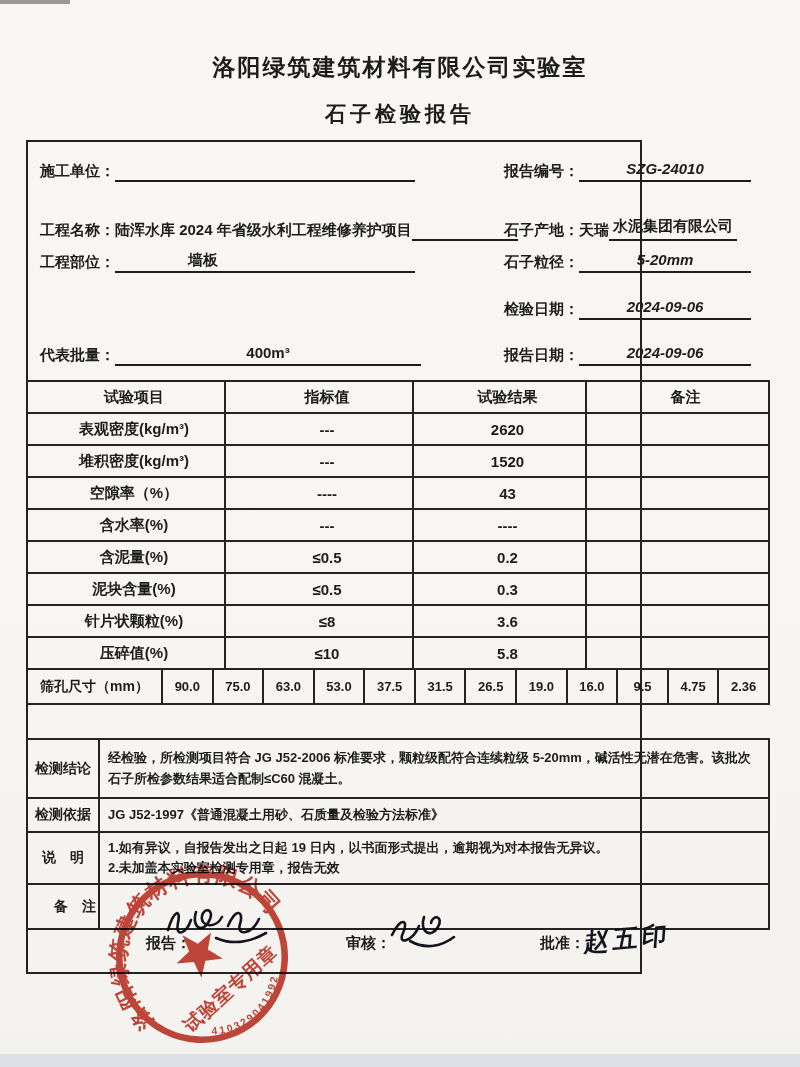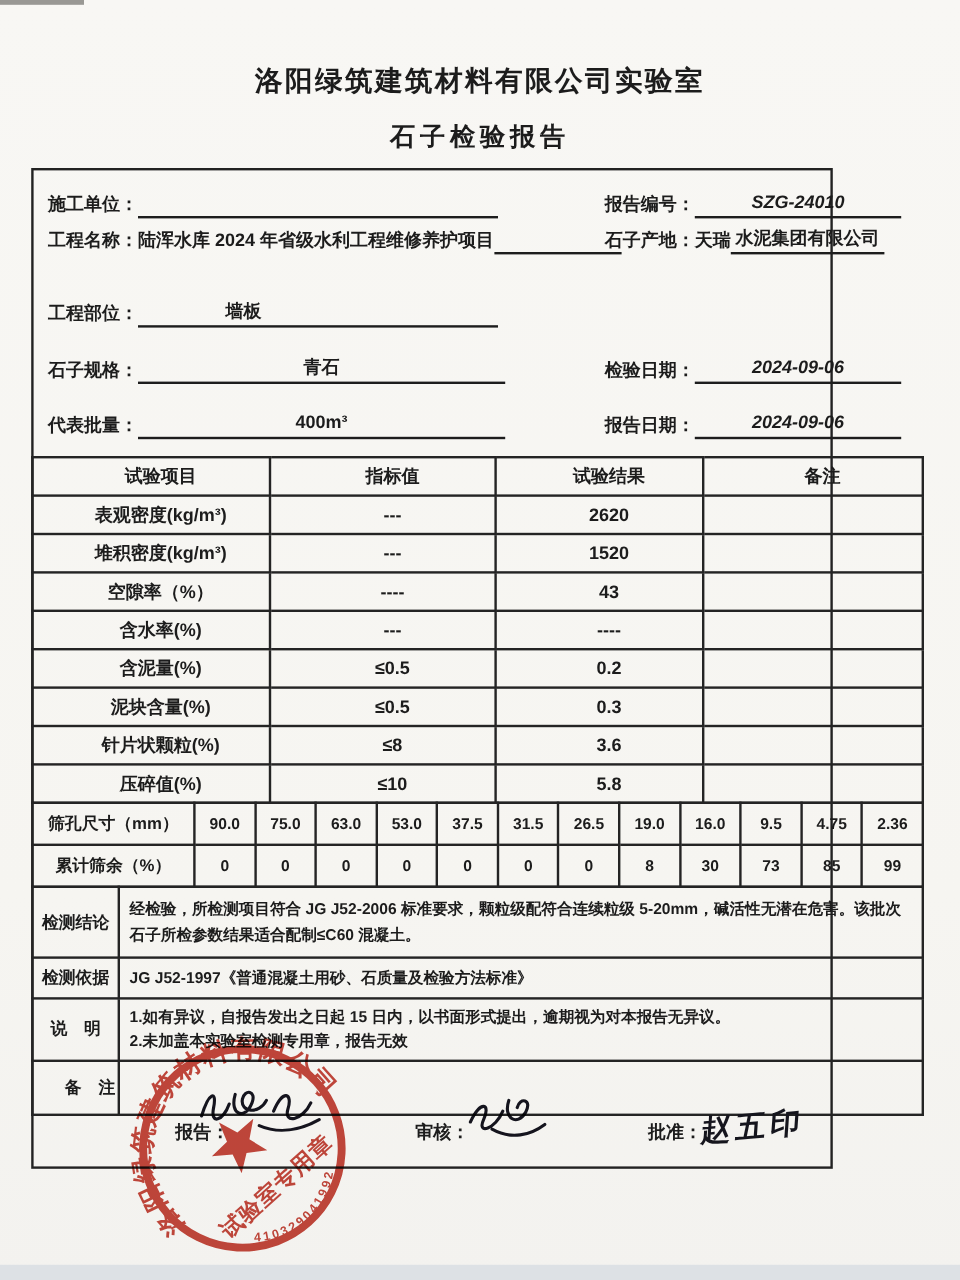--- a/index.html
+++ b/index.html
@@ -9,30 +9,30 @@
     font-family:"Liberation Sans","DejaVu Sans",sans-serif;
     color:#1c1c1c;-webkit-font-smoothing:antialiased;
   }
   .artifact-top{position:absolute;left:0;top:0;width:70px;height:4px;background:#4a4a46;opacity:.55;}
   .artifact-bottom{position:absolute;left:0;bottom:0;width:100%;height:13px;background:#dde1e5;}
   .doc-title{position:absolute;top:52px;left:0;width:100%;text-align:center;
     font-size:23px;font-weight:700;letter-spacing:2px;}
   .doc-subtitle{position:absolute;top:100px;left:0;width:100%;text-align:center;
     font-size:21px;font-weight:700;letter-spacing:4px;}
 
-  .outer-box{position:absolute;left:26px;top:140px;width:668px;height:834px;
+  .outer-box{position:absolute;left:26px;top:140px;width:616px;height:834px;
     border:2px solid #222;box-sizing:border-box;}
 
   
   .f-row{position:absolute;left:12px;width:720px;height:24px;font-size:15px;font-weight:700;white-space:nowrap;}
   .f-right{position:absolute;left:464px;top:0;}
   .f-label{display:inline-block;vertical-align:bottom;height:22px;line-height:22px;}
   .ul{display:inline-block;vertical-align:bottom;height:22px;line-height:22px;
     border-bottom:2px solid #1d1d1d;text-align:center;}
-  .w300{width:300px;} .w310{width:306px;} .w105{width:106px;} .w175{width:172px;font-style:italic;} .w128{width:128px;}
+  .w300{width:300px;} .w310{width:306px;} .w105{width:106px;} .w175{width:172px;font-style:italic;} .w128{width:128px;font-family:Liberation Mono, monospace;}
   .plain-val{display:inline-block;vertical-align:bottom;height:22px;line-height:22px;}
   .pos-l{position:relative;left:-62px;}
 
   table{border-collapse:collapse;table-layout:fixed;position:absolute;left:-2px;background:transparent;}
   td,th{border:2px solid #242424;text-align:center;vertical-align:middle;
     font-weight:700;padding:0;overflow:hidden;}
 
   .test-table{top:238px;width:744px;}
   .test-table td,.test-table th{height:30px;font-size:15px;padding-left:16px;}
   .sieve-table{top:526px;width:744px;}
@@ -62,29 +62,29 @@
 
 <div class="doc-title">洛阳绿筑建筑材料有限公司实验室</div>
 <div class="doc-subtitle">石子检验报告</div>
 
 <div class="outer-box">
 
   <div class="f-row" style="top:16px">
     <span><span class="f-label">施工单位：</span><span class="ul w300"></span></span>
     <span class="f-right"><span class="f-label">报告编号：</span><span class="ul w175">SZG-24010</span></span>
   </div>
-  <div class="f-row" style="top:46px">
+  <div class="f-row" style="top:75px">
     <span><span class="f-label">工程名称：</span><span class="plain-val">陆浑水库 2024 年省级水利工程维修养护项目</span><span class="ul w105"></span></span>
     <span class="f-right"><span class="f-label">石子产地：</span><span class="plain-val">天瑞</span><span class="ul w128">水泥集团有限公司</span></span>
   </div>
   <div class="f-row" style="top:107px">
     <span><span class="f-label">工程部位：</span><span class="ul w300"><span class="pos-l">墙板</span></span></span>
+    <span class="f-right"><span class="f-label">石子粒径：</span><span class="ul w175">5-20mm</span></span>
   </div>
   <div class="f-row" style="top:154px">
-    <span><span class="f-label">石子规格：</span><span class="ul w310">青石</span></span>
     <span class="f-right"><span class="f-label">检验日期：</span><span class="ul w175">2024-09-06</span></span>
   </div>
   <div class="f-row" style="top:200px">
     <span><span class="f-label">代表批量：</span><span class="ul w310">400m³</span></span>
     <span class="f-right"><span class="f-label">报告日期：</span><span class="ul w175">2024-09-06</span></span>
   </div>
 
   <table class="test-table">
     <colgroup>
         <col style="width:198px">
@@ -163,56 +163,41 @@
       <td>53.0</td>
       <td>37.5</td>
       <td>31.5</td>
       <td>26.5</td>
       <td>19.0</td>
       <td>16.0</td>
       <td>9.5</td>
       <td>4.75</td>
       <td>2.36</td>
     </tr>
-    <tr>
-      <td class="sv-label">累计筛余（%）</td>
-      <td>0</td>
-      <td>0</td>
-      <td>0</td>
-      <td>0</td>
-      <td>0</td>
-      <td>0</td>
-      <td>0</td>
-      <td>8</td>
-      <td>30</td>
-      <td>73</td>
-      <td>85</td>
-      <td>99</td>
-    </tr>
   </tbody>
     </table>
 
   <table class="info-table">
     <colgroup>
         <col style="width:72px">
         <col>
       </colgroup>
     <tbody>
         <tr class="r-conc">
       <td class="lbl">检测结论</td>
       <td class="cnt">经检验，所检测项目符合 JG J52-2006 标准要求，颗粒级配符合连续粒级 5-20mm，碱活性无潜在危害。该批次石子所检参数结果适合配制≤C60 混凝土。</td>
     </tr>
     <tr class="r-basis">
       <td class="lbl">检测依据</td>
       <td class="cnt">JG J52-1997《普通混凝土用砂、石质量及检验方法标准》</td>
     </tr>
     <tr class="r-note">
       <td class="lbl">说　明</td>
       <td class="cnt">
-        <div>1.如有异议，自报告发出之日起 15 日内，以书面形式提出，逾期视为对本报告无异议。</div>
+        <div>1.如有异议，自报告发出之日起 19 日内，以书面形式提出，逾期视为对本报告无异议。</div>
         <div>2.未加盖本实验室检测专用章，报告无效</div>
       </td>
     </tr>
     <tr class="r-remark">
       <td class="lbl">备　注</td>
       <td class="cnt"></td>
     </tr>
   </tbody>
     </table>
 

